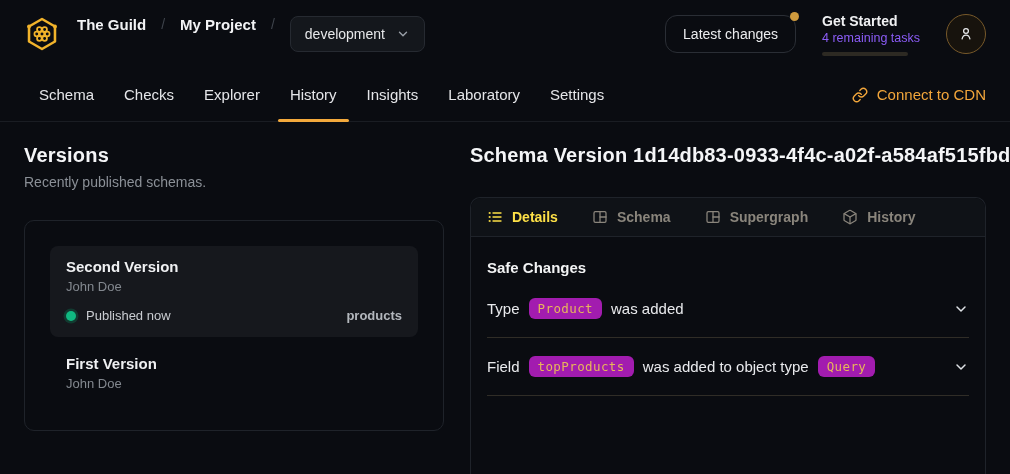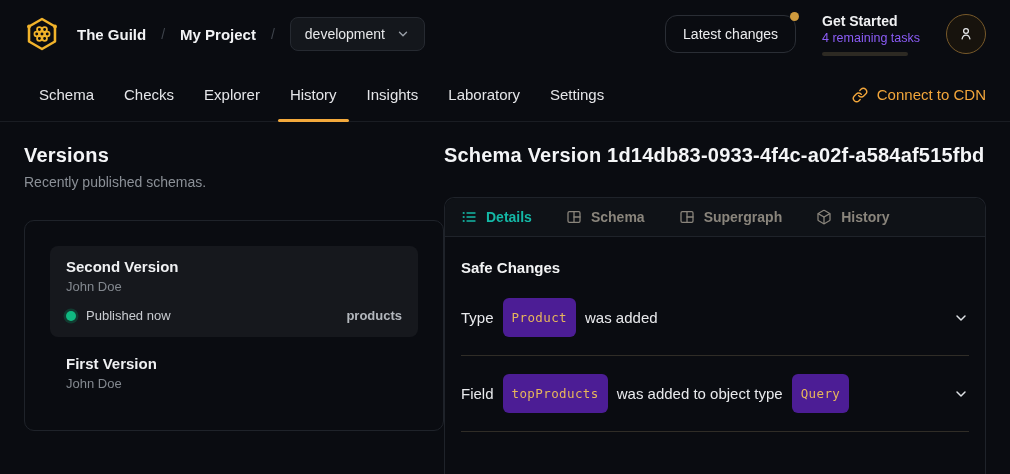--- a/index.html
+++ b/index.html
@@ -5,21 +5,21 @@
   * { box-sizing: border-box; margin: 0; padding: 0; }
   body {
     background: #0a0c11;
     font-family: "Liberation Sans", sans-serif;
     color: #e8e9ec;
   }
   .app { width: 1010px; height: 474px; overflow: hidden; display: flex; flex-direction: column; background: #0a0c11; }
 
   
   .header { height: 68px; display: flex; align-items: center; justify-content: space-between; padding: 0 24px; flex-shrink: 0; }
-  .crumbs { display: flex; align-items: center; gap: 15px; }
+  .crumbs { display: flex; gap: 15px; }
   .logo { width: 36px; height: 36px; display: flex; margin-right: 2px; }
   .org-name { font-size: 15px; font-weight: 600; color: #f2f3f5; cursor: pointer; }
   .sep { color: #3f444c; font-size: 14px; }
   .project-name { font-size: 15px; font-weight: 600; color: #f2f3f5; cursor: pointer; }
   .target-btn { display: flex; align-items: center; gap: 11px; background: #14171c; border: 1px solid #262a31; border-radius: 8px; padding: 8px 14px; font-size: 14px; color: #e7e8ea; cursor: pointer; }
   .target-btn .chev-sm { color: #9aa0a8; display: flex; }
 
   .right-head { display: flex; align-items: center; gap: 26px; }
   .latest-btn { position: relative; background: transparent; border: 1px solid #2a2e35; border-radius: 12px; padding: 10px 17px; font-size: 14px; color: #ecedef; cursor: pointer; }
   .latest-dot { position: absolute; top: -4px; right: -4px; width: 9px; height: 9px; border-radius: 50%; background: #cf9a3d; }
@@ -31,45 +31,45 @@
   .avatar { width: 40px; height: 40px; border-radius: 50%; background: #17130d; border: 1px solid #77592a; display: flex; align-items: center; justify-content: center; cursor: pointer; }
 
   
   .nav { height: 54px; display: flex; align-items: stretch; justify-content: space-between; padding: 0 24px; border-bottom: 1px solid #1a1d23; flex-shrink: 0; }
   .tabs { display: flex; }
   .tab { position: relative; display: flex; align-items: center; padding: 0 15px; font-size: 15px; font-weight: 500; color: #e5e6e9; cursor: pointer; }
   .tab.active::after { content: ''; position: absolute; left: 3px; right: 3px; bottom: -1px; height: 3px; border-radius: 2px; background: #f3a93c; }
   .cdn { display: flex; align-items: center; gap: 9px; color: #f2a63b; font-size: 15px; font-weight: 500; cursor: pointer; }
 
   
-  .main { flex: 1; display: flex; padding: 22px 24px 0; min-height: 0; }
+  .main { flex: 1; display: flex; padding: 22px 24px 0; gap: 26px; min-height: 0; }
   .col-left { width: 420px; flex-shrink: 0; display: flex; flex-direction: column; }
   .col-right { flex: 1; display: flex; flex-direction: column; min-width: 0; }
   .panel-title { font-size: 20px; font-weight: 700; color: #f4f5f7; letter-spacing: .2px; white-space: nowrap; }
   .panel-sub { font-size: 14px; color: #8b9097; margin-top: 7px; }
 
   .versions-card { margin-top: 30px; border: 1px solid #1f232a; border-radius: 10px; padding: 25px; display: flex; flex-direction: column; gap: 6px; }
   .version-item { border-radius: 8px; padding: 12px 16px 14px; cursor: pointer; }
   .version-item.selected { background: #16181d; }
   .v-name { font-size: 15px; font-weight: 600; color: #eff0f2; }
   .v-author { font-size: 13px; color: #83888f; margin-top: 4px; }
   .v-meta { display: flex; align-items: center; margin-top: 14px; gap: 10px; }
   .dot { width: 10px; height: 10px; border-radius: 50%; background: #10b981; box-shadow: 0 0 0 2.5px #123a30; flex-shrink: 0; }
   .v-status { font-size: 13px; color: #c9ccd1; }
   .v-service { margin-left: auto; font-size: 13px; font-weight: 700; color: #b3b7bd; }
 
   .detail-card { margin-top: 30px; border: 1px solid #1f232a; border-bottom: none; border-radius: 10px 10px 0 0; flex: 1; display: flex; flex-direction: column; }
   .detail-tabs { display: flex; align-items: center; gap: 34px; padding: 11px 16px; border-bottom: 1px solid #1f232a; background: #0f1217; border-radius: 10px 10px 0 0; }
   .dtab { display: flex; align-items: center; gap: 9px; font-size: 14px; font-weight: 600; color: #8a857c; cursor: pointer; }
-  .dtab.active { color: #14b8a6; }
+  .dtab.active { color: #fde047; }
   .dtab .ic { display: flex; }
   .detail-body { padding: 6px 16px 0; }
   .section-title { font-size: 15px; font-weight: 700; color: #f2f3f4; margin: 16px 0 4px; }
   .change-row { display: flex; align-items: center; gap: 9px; padding: 18px 0; border-bottom: 1px solid #302d27; font-size: 15px; color: #e9eaed; cursor: pointer; }
-  .code { font-family: "DejaVu Sans Mono", "Liberation Mono", monospace; font-size: 12.5px; color: #e7b65b; background: #4c1d95; border-radius: 6px; padding: 12px 9px; letter-spacing: .4px; }
+  .code { font-family: "DejaVu Sans Mono", "Liberation Mono", monospace; font-size: 12.5px; color: #e7b65b; background: #a21caf; border-radius: 6px; padding: 3px 9px; letter-spacing: .4px; }
   .chev { margin-left: auto; color: #dfe2e6; display: flex; }
   svg { display: block; }
 </style>
 </head>
 <body>
 
 <div class="app">
 
   <div class="header">
     <div class="crumbs">

